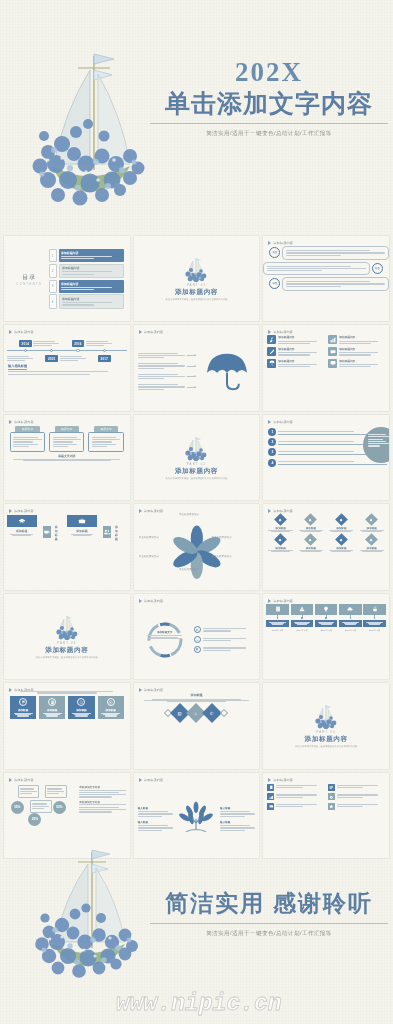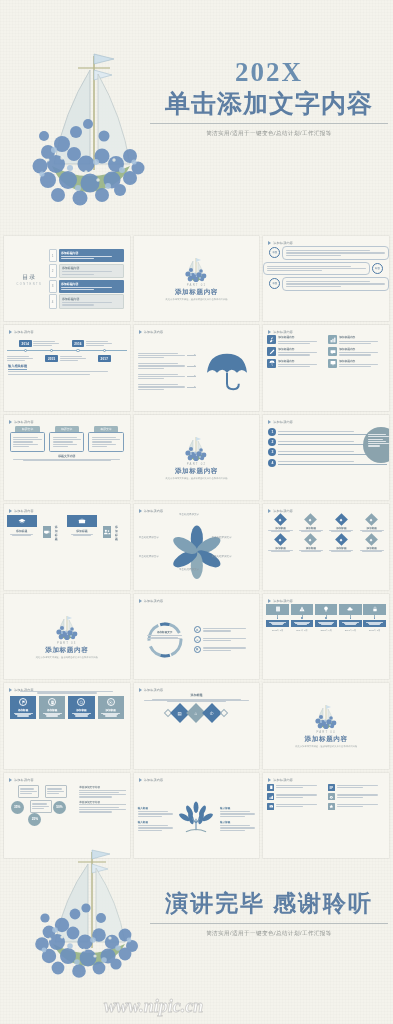--- a/index.html
+++ b/index.html
@@ -252,23 +252,23 @@
   .wm{ position:absolute; left:0; bottom:0; width:393px; height:40px; }
   .wm-logo{
     position:absolute; left:8px; bottom:6px;
     font-family:"Liberation Serif", serif;
     font-size:20px; font-weight:bold; letter-spacing:2px;
     color:rgba(255,255,255,.9);
     -webkit-text-stroke:1px rgba(150,150,150,.55);
     text-shadow:0 1px 0 rgba(255,255,255,.8);
   }
   .wm-url{
-    position:absolute; left:104px; bottom:7px;
-    font-family:Liberation Serif, serif;
-    font-style:italic; font-size:18px; font-weight:bold;
+    position:absolute; left:116px; bottom:7px;
+    font-family:Liberation Mono, monospace;
+    font-style:italic; font-size:23px; font-weight:bold;
     color:rgba(255,255,255,.85);
     -webkit-text-stroke:.8px rgba(160,160,160,.5);
   }
   .wm-id{
     position:absolute; right:4px; bottom:8px;
     background:rgba(205,205,205,.75);
     color:#fdfdfd; font-size:10.5px; padding:2px 5px; letter-spacing:.2px;
     font-family:"Liberation Sans", sans-serif;
   }
 </style>
@@ -1477,21 +1477,21 @@
           <circle cx="40" cy="97" r="1.6"></circle>
             <circle cx="62" cy="110" r="1.6"></circle>
           <circle cx="88" cy="98" r="1.6"></circle>
             <circle cx="47" cy="126" r="1.6"></circle>
           <circle cx="73" cy="116" r="1.6"></circle>
             <circle cx="28" cy="99" r="1.4"></circle>
         </g>
       </svg>
     </div>
     <div class="end-text">
-      <div class="end-title">演讲完毕  感谢聆听</div>
+      <div class="end-title">简洁实用  感谢聆听</div>
       <div class="end-sub">简洁实用/适用于一键变色/总结计划/工作汇报等</div>
     </div>
   </div>
 
   <div class="wm">
     <div class="wm-url">www.nipic.cn</div>
   </div>
 
 </div>
 

